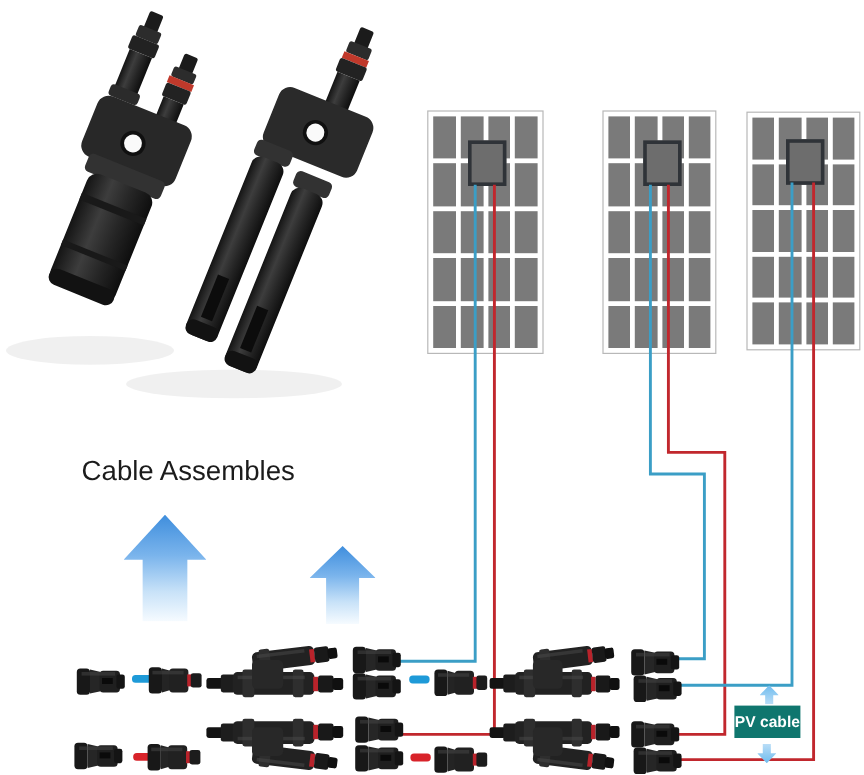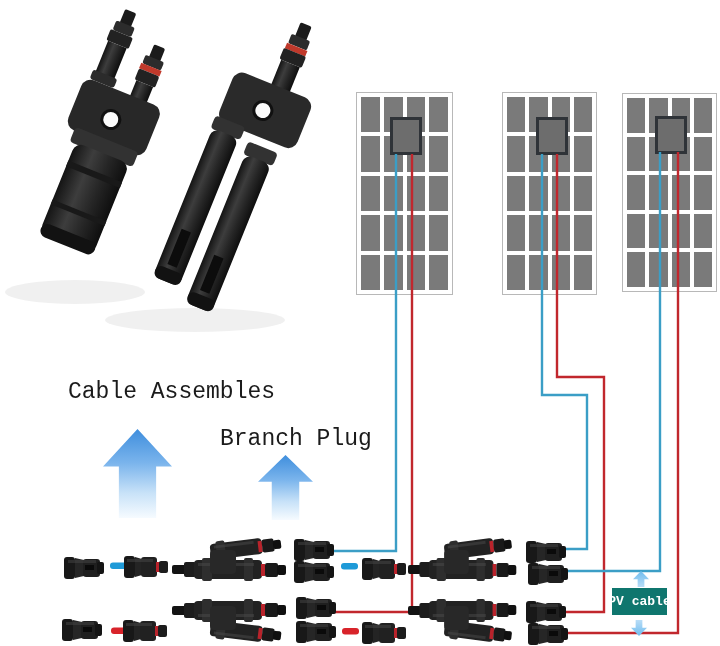--- a/index.html
+++ b/index.html
@@ -1,17 +1,17 @@
 <!DOCTYPE html>
 <html><head>
 <meta charset="utf-8">
 <style>
   html,body{margin:0;padding:0;background:#ffffff;}
   .stage{position:relative;width:720px;height:646px;background:#ffffff;overflow:hidden;
-         font-family:Liberation Mono, monospace;}
+         font-family:Liberation Sans, sans-serif;}
   svg{display:block;}
   .photo{position:absolute;left:0;top:0;}
   .panel{position:absolute;background:#ffffff;border:1.5px solid #b8b8b8;box-sizing:border-box;padding:4px;}
   .panel.p1{left:356px;top:92px;width:97px;height:203px;}
   .panel.p2{left:502px;top:92px;width:95px;height:203px;}
   .panel.p3{left:622px;top:93px;width:95px;height:199px;}
   .panel-grid{display:grid;width:100%;height:100%;gap:4px;}
   .cell{background:#7a7a7a;}
   .junction-box{position:absolute;left:33px;top:24px;width:32px;height:38px;
                 background:#6d6d6d;border:3px solid #2f3338;box-sizing:border-box;}
@@ -190,21 +190,20 @@
     <polyline points="396,154 396,551 333,551" fill="none" stroke-width="2.4" stroke="#3b9ec6"></polyline>
     <polyline points="412,154 412,612 334,612" fill="none" stroke-width="2.4" stroke="#c1272d"></polyline>
     <polyline points="542,154 542,395 587,395 587,549 560,549" fill="none" stroke-width="2.4" stroke="#3b9ec6"></polyline>
     <polyline points="557,154 557,377 604,377 604,612 560,612" fill="none" stroke-width="2.4" stroke="#c1272d"></polyline>
     <polyline points="660,152 660,571 565,571" fill="none" stroke-width="2.4" stroke="#3b9ec6"></polyline>
     <polyline points="678,152 678,633 567,633" fill="none" stroke-width="2.4" stroke="#c1272d"></polyline>
   </svg>
 
   <div class="label cable">Cable Assembles</div>
   <div class="arrow-big"></div>
-  <div class="label branch">Branch Plug</div>
   <div class="arrow-small"></div>
 
   <svg class="connectors" width="720" height="126" viewBox="0 0 720 126">
     <defs>
       <g id="cx-cap">
         <rect x="0" y="1" width="11" height="22" rx="3" fill="#181818"></rect>
         <polygon points="11,2 20,4 20,20 11,22" fill="#262626"></polygon>
         <rect x="19" y="3" width="17" height="18" rx="3" fill="#1f1f1f"></rect>
         <rect x="33" y="6" width="7" height="12" rx="2" fill="#141414"></rect>
         <rect x="21" y="9" width="9" height="5" fill="#0a0a0a"></rect>

